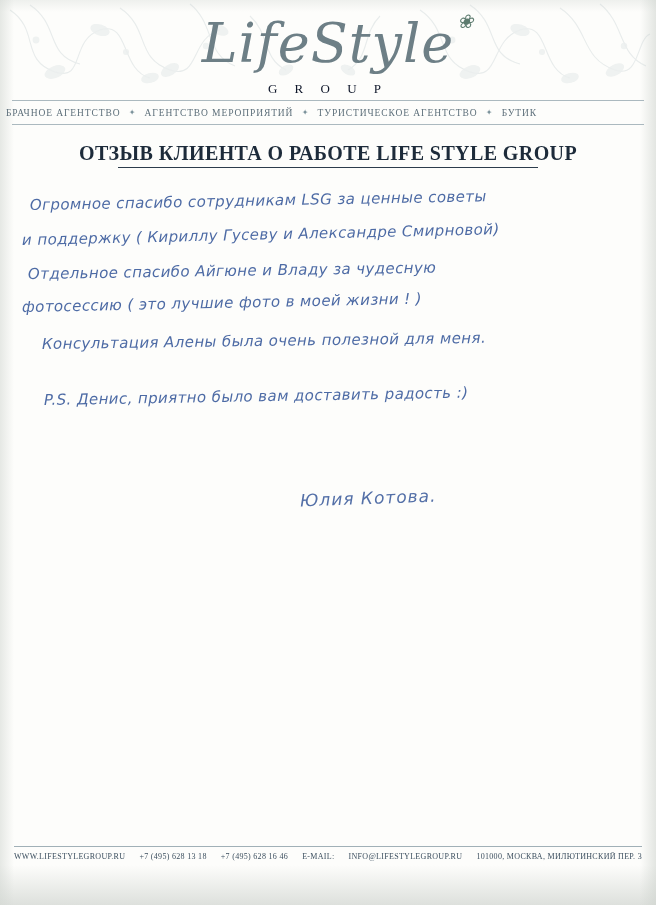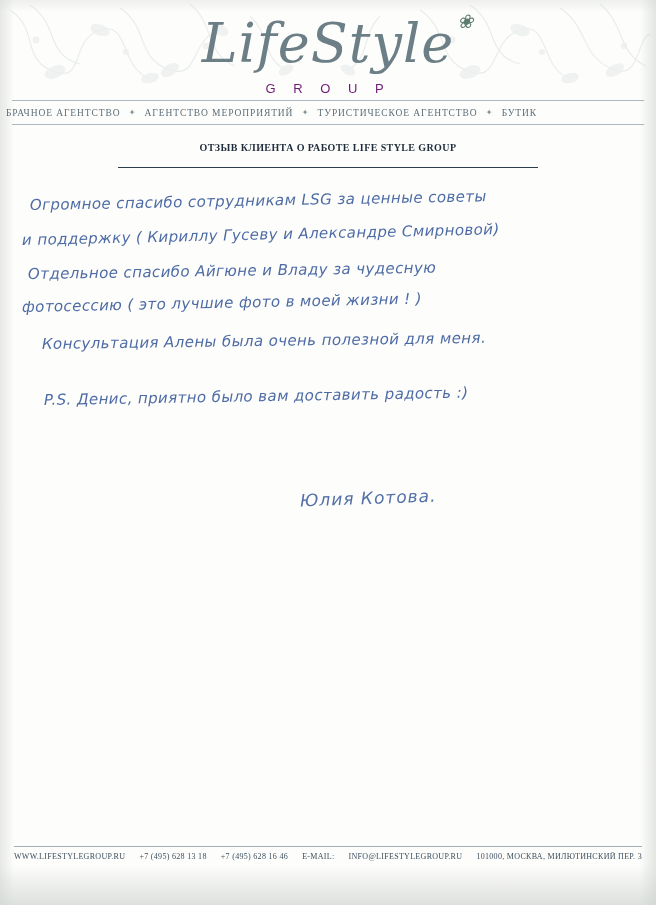--- a/index.html
+++ b/index.html
@@ -60,24 +60,24 @@
   }
   .butterfly {
     position: absolute;
     top: -4px;
     right: -20px;
     color: #5d7b6f;
     font-size: 19px;
   }
   .logo-group {
     margin-top: 8px;
-    font-family: Liberation Sans, sans-serif;
+    font-family: Liberation Serif, serif;
     font-size: 13px;
     letter-spacing: 7px;
-    color: #701a75;
+    color: #0f172a;
   }
   .services-line {
     position: absolute;
     top: 108px;
     left: 0;
     width: 543px;
     text-align: center;
     font-family: "Liberation Serif", serif;
     font-size: 9.5px;
     letter-spacing: 0.9px;
@@ -103,21 +103,21 @@
   .rule.footer { top: 846px; background: #8295a0; }
 
   .doc-title {
     position: absolute;
     top: 142px;
     left: 0;
     width: 656px;
     text-align: center;
     font-family: "Liberation Serif", serif;
     font-weight: bold;
-    font-size: 10px;
+    font-size: 20px;
     letter-spacing: 0.4px;
     color: #1d2b3a;
   }
   .title-underline {
     position: absolute;
     top: 167px;
     left: 118px;
     width: 420px;
     height: 1px;
     background: #2c3c4c;

